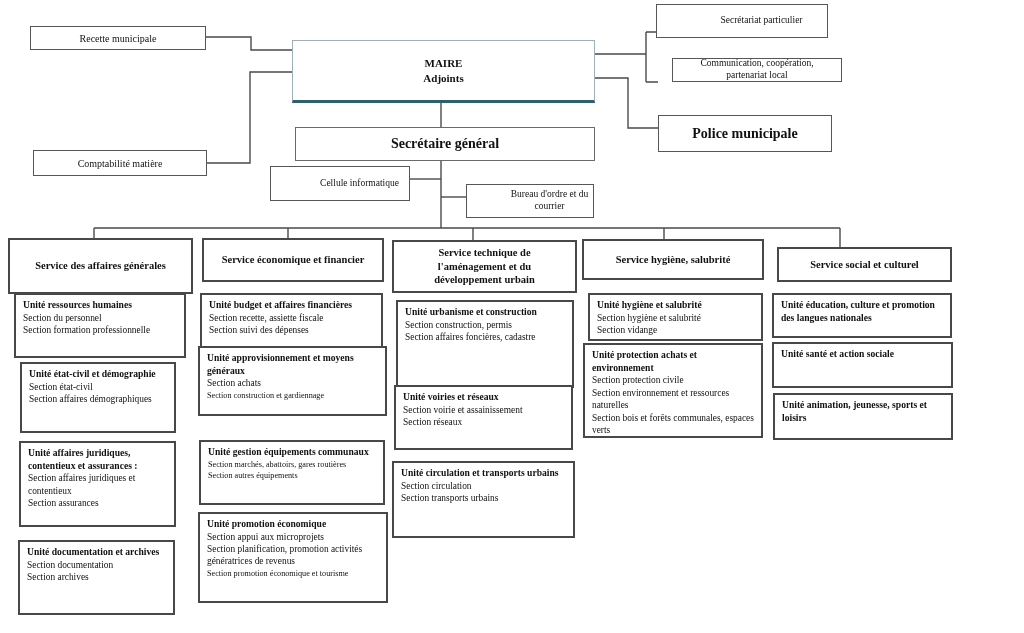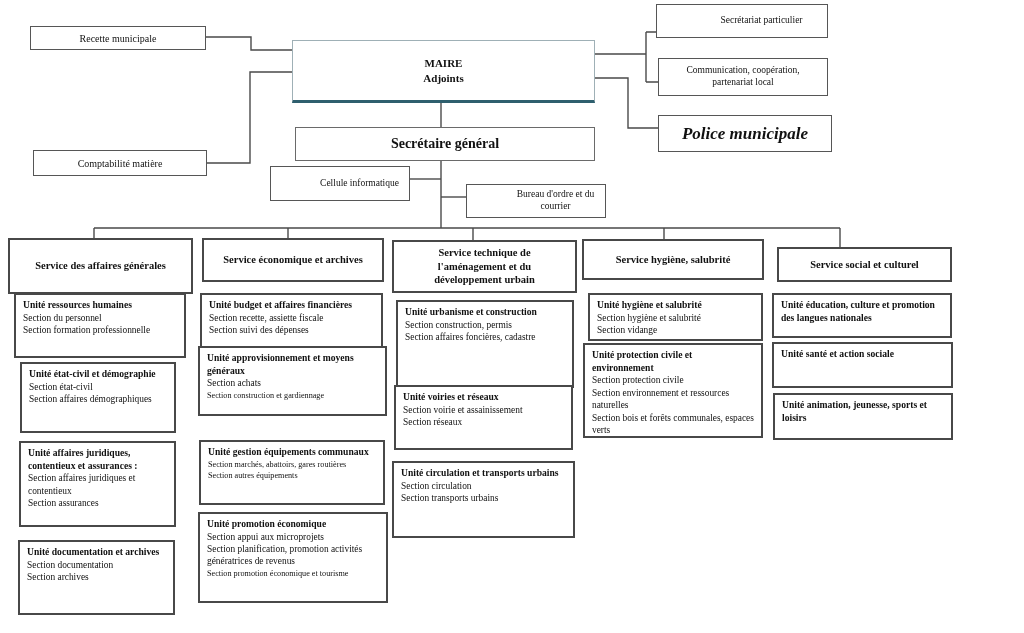--- a/index.html
+++ b/index.html
@@ -14,21 +14,21 @@
     border:1.5px solid #565656;
   }
   .center { display:flex; align-items:center; justify-content:center; text-align:center; }
   .lbl-sm { font-size:9.5px; line-height:1.25;padding-left:39px; }
   .lbl-md { font-size:10px; }
   .maire {
     border:1px solid #9fb0b6; border-bottom:3.5px solid #2e5f6e;
     font-weight:bold; font-size:11px; line-height:1.35;justify-content:center;
   }
   .sg { border:1.5px solid #6a6a6a; font-weight:bold; font-size:14px; }
-  .police { font-weight:bold; font-size:17px;font-style:italic; }
+  .police { font-weight:bold; font-size:14px; }
   .service {
     border:2px solid #484848; font-weight:bold; font-size:10.5px; line-height:1.3;
     padding:2px 4px;
   }
   .unit {
     border:2px solid #484848; padding:4px 6px 3px 7px;
   }
   .u-title { font-weight:bold; font-size:9.6px; line-height:1.32; }
   .u-sec { font-size:9.4px; line-height:1.32; }
   .u-sec.small { font-size:8.2px; line-height:1.35; }
@@ -61,50 +61,50 @@
     <span>
       <span class="blk">MAIRE</span>
       <span class="blk">Adjoints</span>
     </span>
   </div>
 
   <div class="box center lbl-sm" style="left:656px;top:4px;width:172px;height:34px">
     <span>Secrétariat particulier</span>
   </div>
 
-  <div class="box center lbl-sm" style="left:658px;top:58px;width:170px;height:38px;padding:4px 10px">
+  <div class="box center lbl-sm" style="left:672px;top:58px;width:170px;height:24px;padding:4px 10px">
     <span>Communication, coopération, partenariat local</span>
   </div>
 
   <div class="box center police" style="left:658px;top:115px;width:174px;height:37px">
     <span>Police municipale</span>
   </div>
 
   <div class="box center lbl-md" style="left:33px;top:150px;width:174px;height:26px">
     <span>Comptabilité matière</span>
   </div>
 
   <div class="box center sg" style="left:295px;top:127px;width:300px;height:34px">
     <span>Secrétaire général</span>
   </div>
 
   <div class="box center lbl-sm" style="left:270px;top:166px;width:140px;height:35px">
     <span>Cellule informatique</span>
   </div>
 
-  <div class="box center lbl-sm" style="left:466px;top:184px;width:140px;height:34px">
+  <div class="box center lbl-sm" style="left:466px;top:184px;width:128px;height:34px">
     <span>Bureau d'ordre et du courrier</span>
   </div>
 
   <div class="box center service" style="left:8px;top:238px;width:185px;height:56px">
     <span>Service des affaires générales</span>
   </div>
 
   <div class="box center service" style="left:202px;top:238px;width:182px;height:44px">
-    <span>Service économique et archives</span>
+    <span>Service économique et financier</span>
   </div>
 
   <div class="box center service" style="left:392px;top:240px;width:185px;height:53px">
     <span>
       <span class="blk">Service technique de</span>
       <span class="blk">l'aménagement et du</span>
       <span class="blk">développement urbain</span>
     </span>
   </div>
 
@@ -183,21 +183,21 @@
     <div class="u-sec">Section transports urbains</div>
   </div>
 
   <div class="box unit" style="left:588px;top:293px;width:175px;height:48px">
     <div class="u-title">Unité hygiène et salubrité</div>
     <div class="u-sec">Section hygiène et salubrité</div>
     <div class="u-sec">Section vidange</div>
   </div>
 
   <div class="box unit" style="left:583px;top:343px;width:180px;height:95px">
-    <div class="u-title">Unité protection civile et environnement</div>
+    <div class="u-title">Unité protection achats et environnement</div>
     <div class="u-sec">Section protection civile</div>
     <div class="u-sec">Section environnement et ressources naturelles</div>
     <div class="u-sec">Section bois et forêts communales, espaces verts</div>
   </div>
 
   <div class="box unit" style="left:772px;top:293px;width:180px;height:45px">
     <div class="u-title">Unité éducation, culture et promotion des langues nationales</div>
   </div>
 
   <div class="box unit" style="left:772px;top:342px;width:181px;height:46px">

